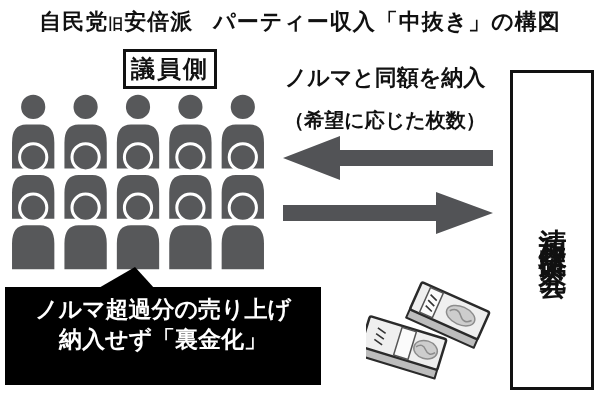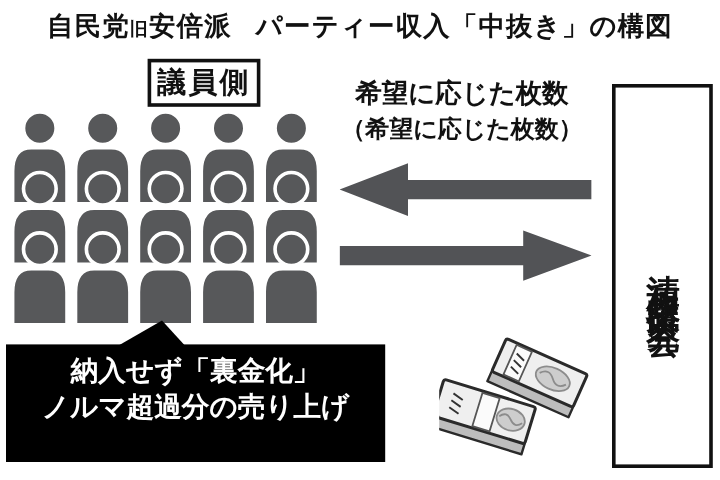--- a/index.html
+++ b/index.html
@@ -27,21 +27,21 @@
   
   .arrow{position:absolute;display:block;}
   .arrow polygon{fill:var(--arrow-gray,#525356);}
   .arrow-left{left:283px;top:132px;}
   .arrow-right{left:283px;top:190px;}
   
   .label-distribute{
     position:absolute;left:276px;top:63px;width:218px;text-align:center;
     font-weight:bold;font-size:22px;line-height:30px;white-space:nowrap;
   }
-  .label-distribute .sub{font-size:20px;}
+  .label-distribute .sub{font-size:20px;margin-top:12px;}
   .label-remit{
     position:absolute;left:276px;top:243px;width:218px;text-align:center;
     font-weight:bold;font-size:22px;white-space:nowrap;
   }
   
   .faction-box{
     position:absolute;left:510px;top:70px;width:84px;height:320px;
     box-sizing:border-box;border:3px solid var(--border-black,#111);
     display:flex;align-items:center;justify-content:center;background:#fff;
   }
@@ -136,21 +136,21 @@
           <path d="M1.5,76 L1.5,49 Q1.5,29.5 17,29.5 L31,29.5 Q46.5,29.5 46.5,49 L46.5,76 Z" fill="#57585a" stroke="#fff" stroke-width="3"></path>
           <circle cx="24" cy="13.5" r="13.5" fill="#57585a" stroke="#fff" stroke-width="3"></circle>
         </g>
         <g transform="translate(208,100)">
           <path d="M1.5,76 L1.5,49 Q1.5,29.5 17,29.5 L31,29.5 Q46.5,29.5 46.5,49 L46.5,76 Z" fill="#57585a" stroke="#fff" stroke-width="3"></path>
           <circle cx="24" cy="13.5" r="13.5" fill="#57585a" stroke="#fff" stroke-width="3"></circle>
         </g>
       </svg></div>
 
   <div class="label-distribute">
-    <div>希望に応じた枚数</div>
+    <div>ノルマと同額を納入</div>
     <div class="sub">（希望に応じた枚数）</div>
   </div>
 
   <svg class="arrow arrow-left" width="210" height="52" viewBox="0 0 210 52">
     <polygon points="0,26 57,4 57,18 210,18 210,34 57,34 57,48"></polygon>
   </svg>
 
   <svg class="arrow arrow-right" width="210" height="46" viewBox="0 0 210 46">
     <polygon points="210,23 153,2 153,15 0,15 0,31 153,31 153,44"></polygon>
   </svg>
@@ -158,22 +158,22 @@
 
   <div class="faction-box">
     <span class="vtext">清和政策研究会</span>
   </div>
 
   <svg class="callout-tail" width="62" height="24" viewBox="0 0 62 24">
     <polygon points="2,24 60,24 40,2"></polygon>
   </svg>
 
   <div class="callout">
+    <div>ノルマ超過分の売り上げ</div>
     <div>納入せず「裏金化」</div>
-    <div>ノルマ超過分の売り上げ</div>
   </div>
 
   <svg class="money" width="138" height="102" viewBox="0 0 138 102">
 
     <g transform="translate(56,4) rotate(24)">
       <rect x="0" y="29" width="74" height="10" fill="#bdbdbd" stroke="#2a2a2a" stroke-width="2" stroke-linejoin="round"></rect>
       <rect x="0" y="0" width="74" height="30" rx="2" fill="#efefef" stroke="#2a2a2a" stroke-width="2.5" stroke-linejoin="round"></rect>
       <rect x="10" y="1.5" width="14" height="27" fill="#fbfbfb" stroke="#555" stroke-width="1.5"></rect>
       <path d="M13,8 l8,3 M13,14 l8,3 M13,20 l8,3" stroke="#333" stroke-width="1.6" fill="none"></path>
       <ellipse cx="49" cy="15" rx="15" ry="9" fill="#cdcdcd" stroke="#8c8c8c" stroke-width="1.5"></ellipse>

